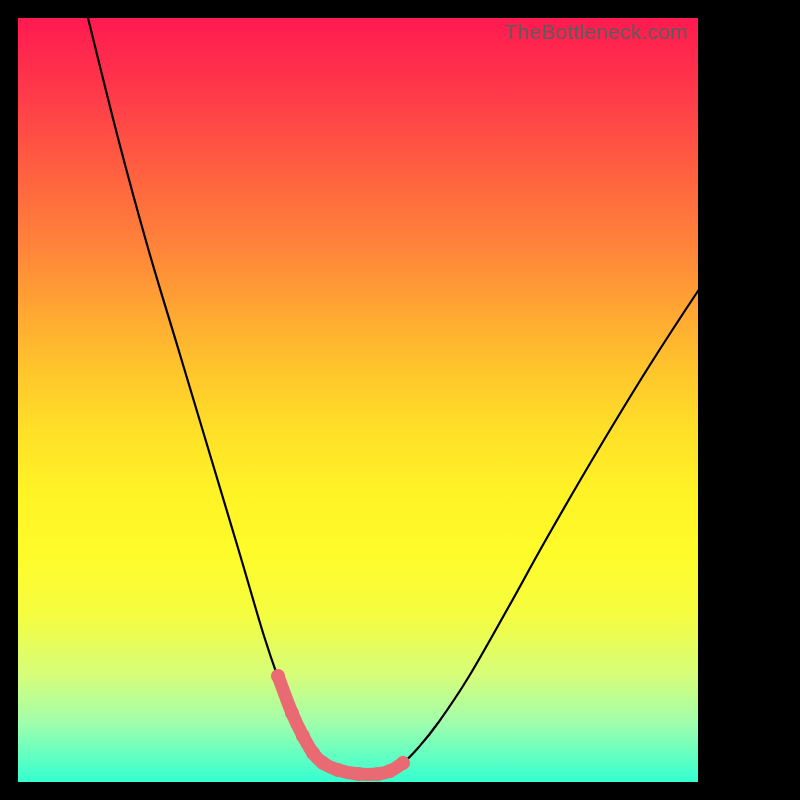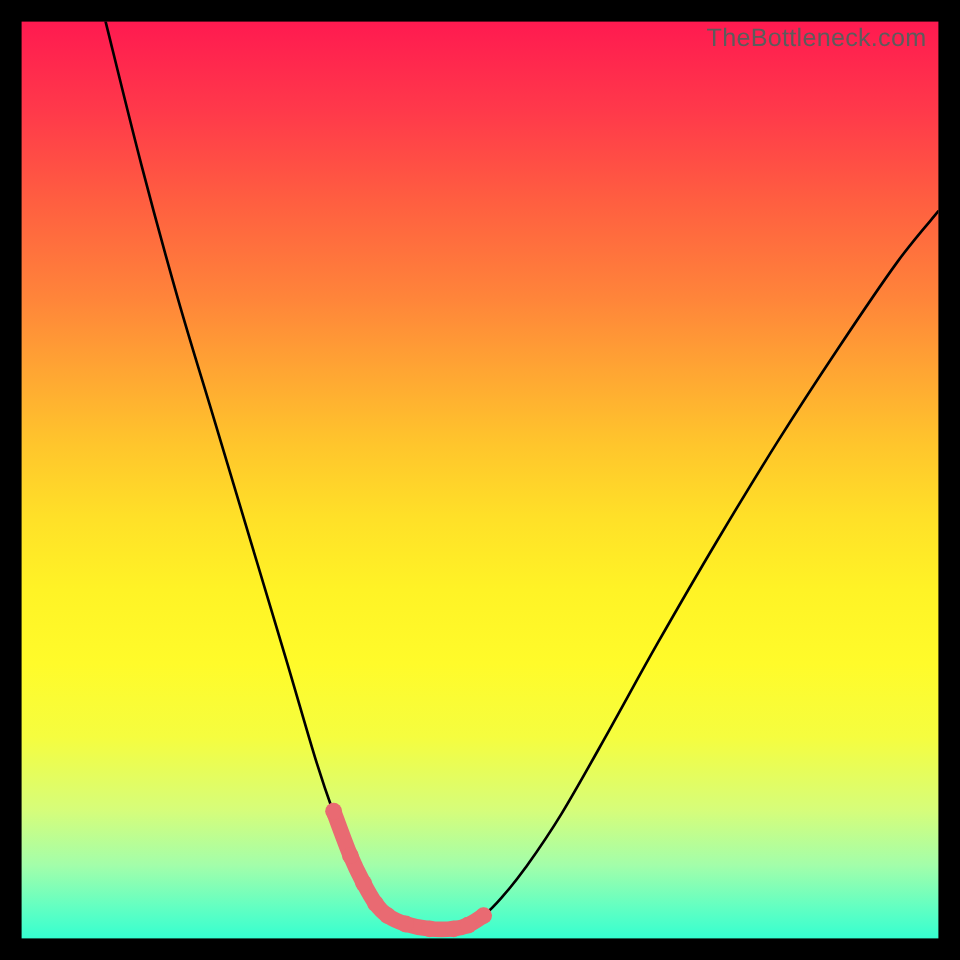--- a/index.html
+++ b/index.html
@@ -8,21 +8,21 @@
     width: 800px;
     height: 800px;
     background: #000000;
     overflow: hidden;
     font-family: Arial, Helvetica, sans-serif;
   }
   .frame {
     position: absolute;
     left: 18px;
     top: 18px;
-    width: 764px;
+    width: 680px;
     height: 764px;
     background: linear-gradient(to bottom,
       #ff1a50 0%,
       #ff3a4a 10%,
       #ff6040 20%,
       #ff843a 30%,
       #ffa533 38%,
       #ffc52c 46%,
       #ffe028 54%,
       #fff326 62%,

